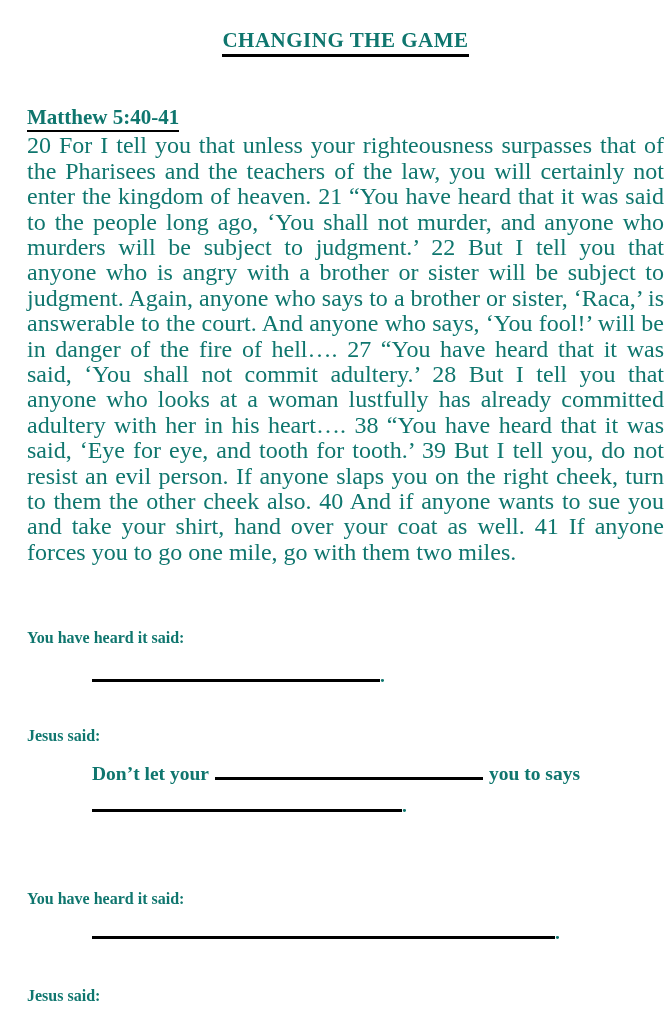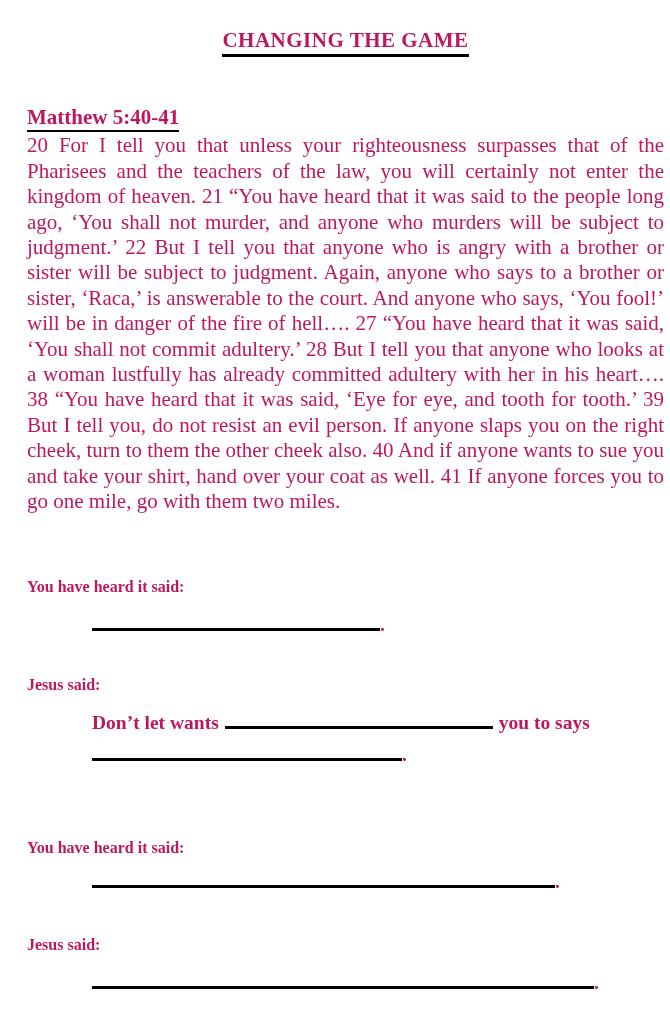--- a/index.html
+++ b/index.html
@@ -2,21 +2,21 @@
 <html><head>
 <meta charset="utf-8">
 <style>
   html, body { margin: 0; padding: 0; background: #ffffff; }
   .page {
     position: relative;
     width: 670px;
     height: 1024px;
     box-sizing: border-box;
     background: #ffffff;
-    color: #be185d;
+    color: #0f766e;
     font-family: "Liberation Serif", serif;
     padding: 28px 6px 0 27px;
     overflow: hidden;
   }
   .title-row {
     text-align: center;
   }
   .doc-title {
     display: inline-block;
     font-size: 21px;
@@ -31,21 +31,21 @@
     font-size: 21px;
     font-weight: bold;
     line-height: 1.2;
   }
   .passage-heading span {
     border-bottom: 2.5px solid #000;
     padding-bottom: 1px;
   }
   .passage-text {
     margin-top: 3px;
-    font-size: 21px;
+    font-size: 24px;
     line-height: 25.4px;
     text-align: justify;
   }
   .section-heading {
     font-size: 16px;
     font-weight: bold;
     line-height: 26px;
   }
   .sec1-heading { margin-top: 60px; }
   .sec2-heading { margin-top: 34px; }
@@ -92,21 +92,21 @@
 
   <div class="section-heading sec1-heading">You have heard it said:</div>
 
   <div class="fill-row row-1">
     <span class="blank blank-1"></span><span>.</span>
   </div>
 
   <div class="section-heading sec2-heading">Jesus said:</div>
 
   <div class="fill-row row-2a">
-    <span>Don’t let wants</span><span class="blank blank-2"></span><span>you to says</span>
+    <span>Don’t let your</span><span class="blank blank-2"></span><span>you to says</span>
   </div>
 
   <div class="fill-row row-2b">
     <span class="blank blank-3"></span><span>.</span>
   </div>
 
   <div class="section-heading sec3-heading">You have heard it said:</div>
 
   <div class="fill-row row-3">
     <span class="blank blank-4"></span><span>.</span>

